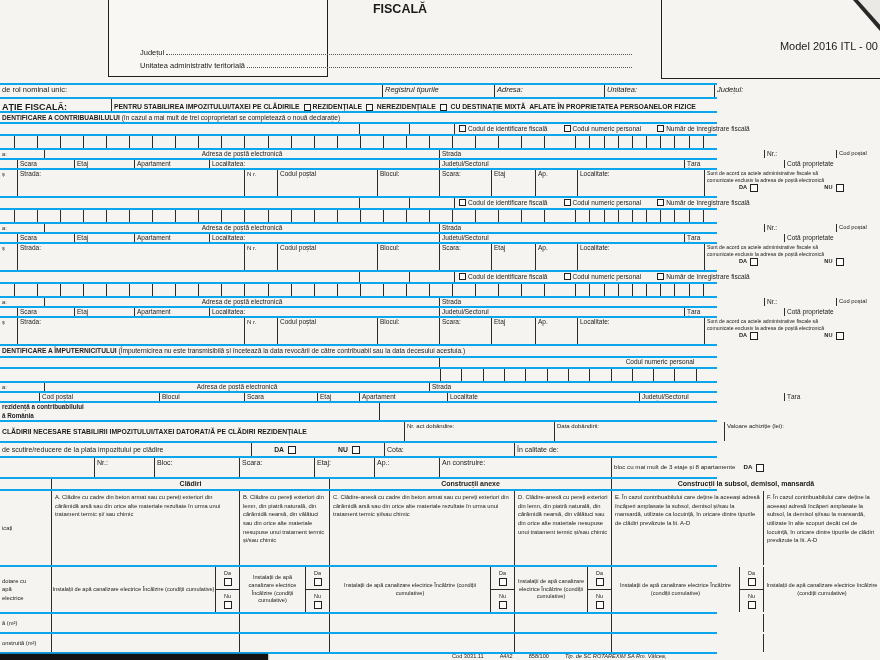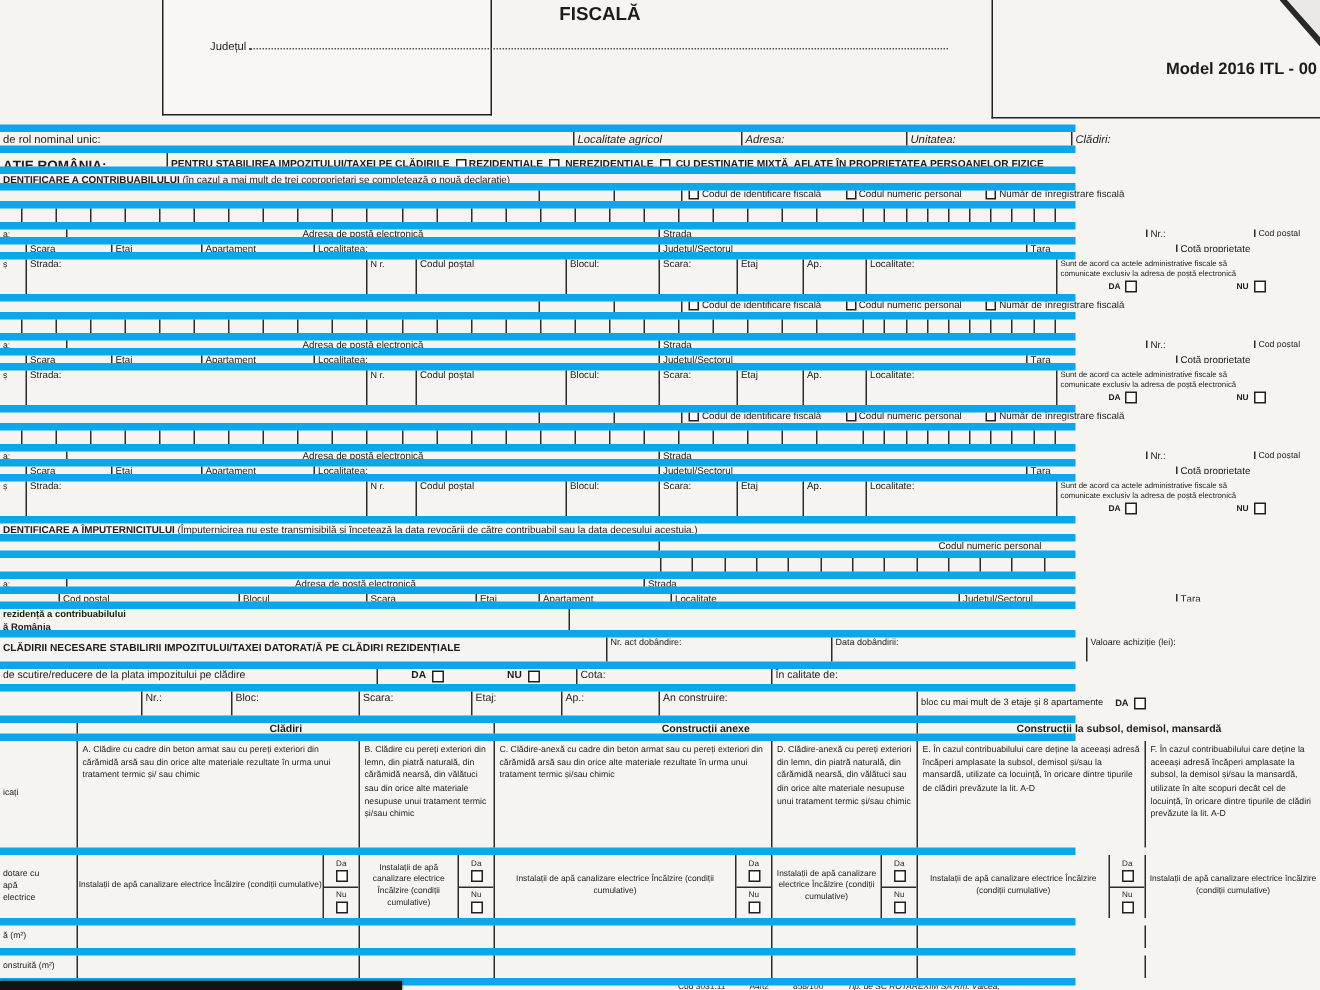--- a/index.html
+++ b/index.html
@@ -1,44 +1,44 @@
 <!DOCTYPE html>
 <html><head>
 <meta charset="utf-8">
 <style>
   html,body{margin:0;padding:0;background:#888;}
   .page{position:relative;width:880px;height:660px;background:#f4f2ee;overflow:hidden;
         font-family:"Liberation Sans","DejaVu Sans",sans-serif;color:#1d1d1d;
         filter:blur(.18px) contrast(1.02);}
-  .r{display:flex;width:717px;border-top:5px solid #0ea5e9;box-sizing:border-box;align-items:stretch;}
+  .r{display:flex;width:717px;border-top:2px solid #0ea5e9;box-sizing:border-box;align-items:stretch;}
   .c{border-right:1px solid #2e2e2e;box-sizing:border-box;padding:0 2px;overflow:hidden;
      white-space:nowrap;font-size:6.5px;line-height:1.35;flex:0 0 auto;}
   .c:last-child{border-right:none;}
   .nob{border-right:none;}
   .b{font-weight:bold;}
   .it{font-style:italic;}
   .ctr{text-align:center;}
   .wrap{white-space:normal;}
   .bx{display:inline-block;width:6px;height:6px;border:1px solid #222;background:#fbfaf8;
       vertical-align:middle;margin:0 2px;}
   .bx.sm{width:5px;height:5px;}
   .digits{display:flex;border-left:1px solid #2e2e2e;box-sizing:border-box;}
   .dcell{flex:1 1 0;border-right:1px solid #2e2e2e;height:100%;box-sizing:border-box;}
   .dcell:last-child{border-right:none;}
   
   .top{position:relative;width:880px;height:83px;}
   .stampbox{position:absolute;left:108px;top:0;width:220px;height:77px;border:1px solid #222;
             border-top:none;box-sizing:border-box;background:#f7f5f2;}
   .romania{position:absolute;left:330px;top:2px;width:140px;text-align:center;font-size:12.5px;font-weight:bold;}
-  .orgfields{position:absolute;left:140px;top:21px;width:492px;}
+  .orgfields{position:absolute;left:140px;top:43px;width:492px;}
   .ofl{display:flex;height:13.5px;font-size:7.5px;align-items:flex-end;}
   .ofl .dots{flex:1;border-bottom:1.5px dotted #555;margin:0 0 2px 2px;}
   .modelbox{position:absolute;left:661px;top:0;width:219px;height:79px;border:1px solid #222;
             border-top:none;border-right:none;box-sizing:border-box;}
-  .modeltxt{position:absolute;right:2px;top:40px;font-size:11px;font-weight:bold;}
+  .modeltxt{position:absolute;right:2px;top:40px;font-size:11px;font-weight:normal;}
   .fold1{position:absolute;top:0;right:0;width:27px;height:31px;background:#2a2a2a;
          clip-path:polygon(0 0,100% 0,100% 100%);}
   .fold2{position:absolute;top:0;right:0;width:24px;height:27px;background:#e9e7e3;
          clip-path:polygon(8% 0,100% 0,100% 92%);}
   
   .band1l{width:112px;font-size:9px;font-weight:bold;padding-top:2px;}
   .band1r{width:768px;font-size:6.8px;font-weight:bold;padding-top:3px;}
   .band2{width:880px;font-size:6.6px;padding-top:1px;}
   
   .consent{font-size:5.2px;line-height:1.3;}
@@ -62,38 +62,42 @@
 <div class="page">
 
   <div class="top">
     <div class="stampbox"></div>
     <div class="romania">FISCALĂ</div>
     <div class="orgfields">
       <div class="ofl">
           <span>Județul</span>
           <span class="dots"></span>
         </div>
+      <div class="ofl">
+          <span>Unitatea administrativ teritorială</span>
+          <span class="dots"></span>
+        </div>
     </div>
     <div class="modelbox">
       <div class="modeltxt">Model 2016 ITL - 00</div>
     </div>
     <div class="fold1"></div>
     <div class="fold2"></div>
   </div>
 
   <div class="r" style="height:14px">
     <div class="c" style="width:383px;font-size:7.5px">de rol nominal unic:</div>
-    <div class="c it" style="width:112px;font-size:7.5px">Localitate agricol</div>
+    <div class="c it" style="width:112px;font-size:7.5px">Registrul tipurile</div>
     <div class="c it" style="width:110px;font-size:7.5px">Adresa:</div>
     <div class="c it" style="width:110px;font-size:7.5px">Unitatea:</div>
-    <div class="c it" style="width:165px;font-size:7.5px">Clădiri:</div>
+    <div class="c it" style="width:165px;font-size:7.5px">Județul:</div>
   </div>
 
   <div class="r" style="height:14px">
-    <div class="c band1l">AȚIE ROMÂNIA:</div>
+    <div class="c band1l">AȚIE FISCALĂ:</div>
     <div class="c band1r">
       <span>PENTRU STABILIREA IMPOZITULUI/TAXEI PE CLĂDIRILE</span>
       <span class="bx sm"></span><span>REZIDENȚIALE</span>
       <span class="bx sm"></span> <span>NEREZIDENȚIALE</span>
       <span class="bx sm"></span> <span>CU DESTINAȚIE MIXTĂ</span>&nbsp;
       <span>AFLATE ÎN PROPRIETATEA PERSOANELOR FIZICE</span>
     </div>
   </div>
 
   <div class="r" style="height:11px">

